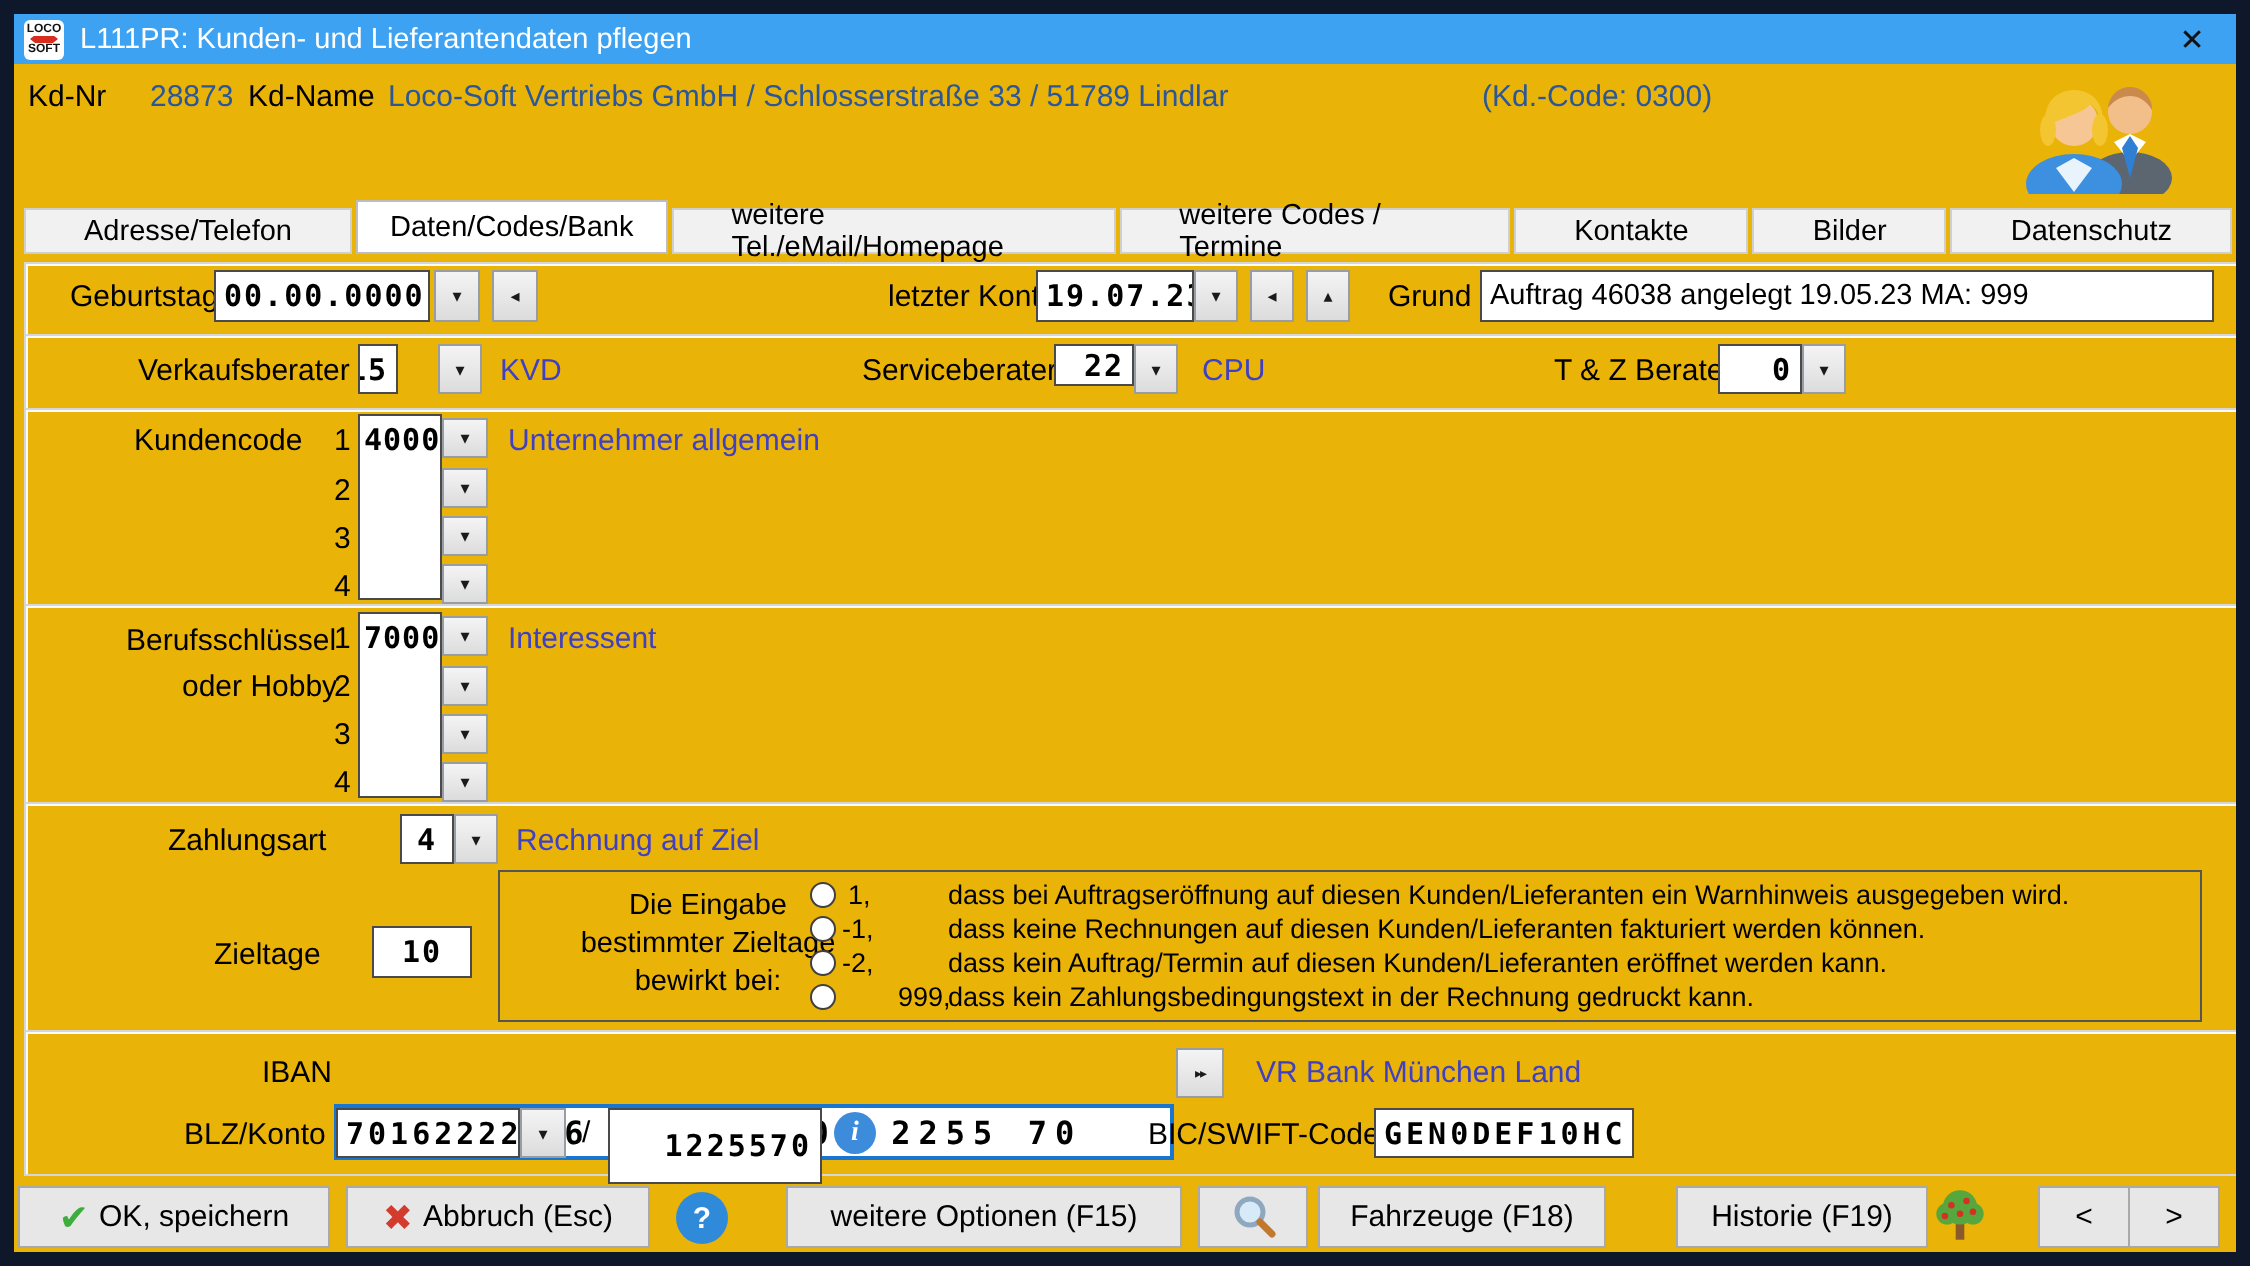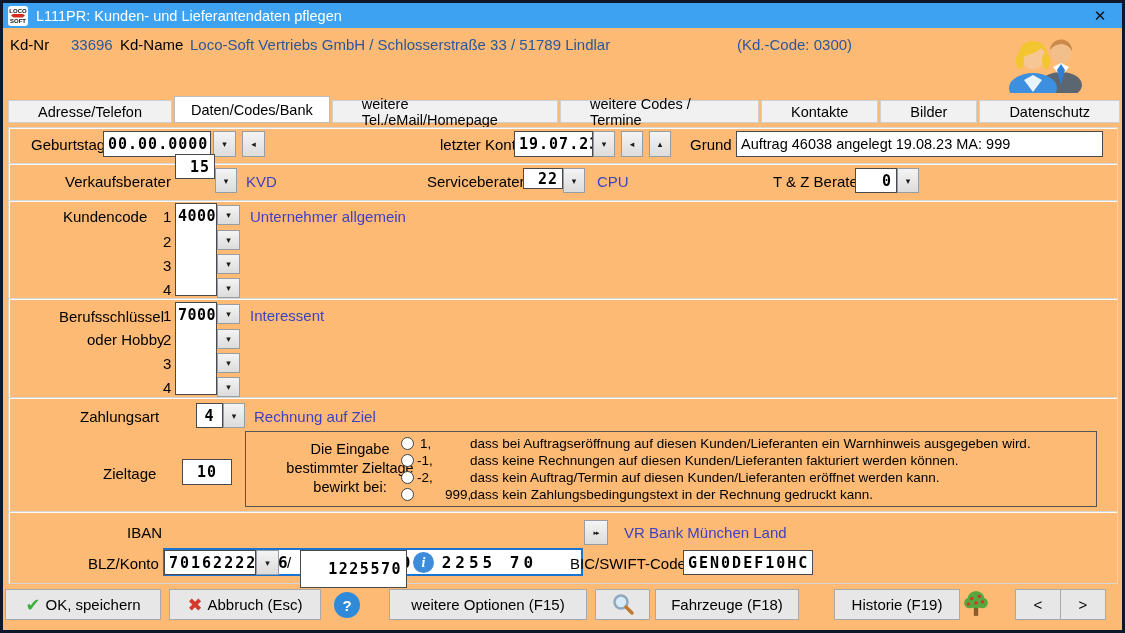--- a/index.html
+++ b/index.html
@@ -1,18 +1,18 @@
 <!DOCTYPE html>
 <html><head>
 <meta charset="utf-8">
 <style>
   * { margin:0; padding:0; box-sizing:border-box; }
   html,body { background:#555; font-family:"Liberation Sans",sans-serif; }
-  .window { position:relative; width:1125px; height:633px; background:#fdba74;
-            border:3px solid #0f172a; overflow:hidden; }
+  .window { position:relative; width:1125px; height:633px; background:#eab308;
+            border:7px solid #0f172a; overflow:hidden; }
   .titlebar { position:absolute; top:0; left:0; right:0; height:25px; background:#3EA2F3;
               display:flex; align-items:center; padding:0 5px; }
   .logo { width:20px; height:20px; background:#fff; border-radius:3px; display:flex;
           flex-direction:column; align-items:center; justify-content:center;
           font-weight:bold; font-size:6px; line-height:6px; color:#111; flex:0 0 auto; }
   .logo .diamond { width:14px; height:4px; background:#D72C1E;
           clip-path:polygon(0 50%,18% 0,82% 0,100% 50%,82% 100%,18% 100%); }
   .title-text { color:#fff; font-size:14.5px; margin-left:8px; white-space:nowrap; }
   .close { margin-left:auto; color:#111; font-size:15px; width:34px; text-align:center; }
 
@@ -61,21 +61,21 @@
     <div class="logo">
       <span>LOCO</span>
       <span class="diamond"></span>
       <span>SOFT</span>
     </div>
     <span class="title-text">L111PR: Kunden- und Lieferantendaten pflegen</span>
     <span class="close">✕</span>
   </div>
 
   <span class="lbl" style="left:7px;top:33px;">Kd-Nr</span>
-  <span class="lbl blue" style="left:68px;top:33px;">33696</span>
+  <span class="lbl blue" style="left:68px;top:33px;">28873</span>
   <span class="lbl" style="left:117px;top:33px;">Kd-Name</span>
   <span class="lbl blue" style="left:187px;top:33px;">Loco-Soft Vertriebs GmbH / Schlosserstraße 33 / 51789 Lindlar</span>
   <span class="lbl blue" style="left:734px;top:33px;">(Kd.-Code: 0300)</span>
   <svg style="position:absolute;left:1002px;top:33px;" width="80" height="57" viewBox="0 0 80 57">
     <ellipse cx="56" cy="49" rx="21" ry="13" fill="#5C6670"></ellipse>
     <circle cx="56" cy="16" r="11" fill="#F2BE8A"></circle>
     <path d="M45 14a11 11 0 0 1 22 1c-3-5-7-7-11-7s-8 2-11 6z" fill="#C98A4B"></path>
     <polygon points="56,27 48,31 56,41 64,31" fill="#ffffff"></polygon>
     <polygon points="56,28 52,34 56,49 60,34" fill="#2F7FD4"></polygon>
     <ellipse cx="28" cy="52" rx="24" ry="15" fill="#3D8FE0"></ellipse>
@@ -130,24 +130,24 @@
   <div class="sbtn" style="left:590px;top:128px;width:22px;height:26px;">
       <span>▾</span>
     </div>
   <div class="sbtn" style="left:618px;top:128px;width:22px;height:26px;">
       <span>◂</span>
     </div>
   <div class="sbtn" style="left:646px;top:128px;width:22px;height:26px;">
       <span>▴</span>
     </div>
   <span class="lbl" style="left:687px;top:133px;text-align:center;">Grund</span>
-  <div class="field sans" style="left:733px;top:128px;width:367px;height:26px;">Auftrag 46038 angelegt 19.08.23 MA: 999</div>
+  <div class="field sans" style="left:733px;top:128px;width:367px;height:26px;">Auftrag 46038 angelegt 19.05.23 MA: 999</div>
 
   <span class="lbl" style="left:62px;top:170px;">Verkaufsberater</span>
-  <div class="field right" style="left:172px;top:151px;width:40px;height:25px;">15</div>
+  <div class="field right" style="left:172px;top:165px;width:20px;height:25px;">15</div>
   <div class="sbtn" style="left:212px;top:165px;width:22px;height:25px;">
       <span>▾</span>
     </div>
   <span class="lbl link" style="left:243px;top:170px;">KVD</span>
   <span class="lbl" style="left:424px;top:170px;">Serviceberater</span>
   <div class="field right" style="left:520px;top:165px;width:40px;height:21px;">22</div>
   <div class="sbtn" style="left:560px;top:165px;width:22px;height:25px;">
       <span>▾</span>
     </div>
   <span class="lbl link" style="left:594px;top:170px;">CPU</span>

